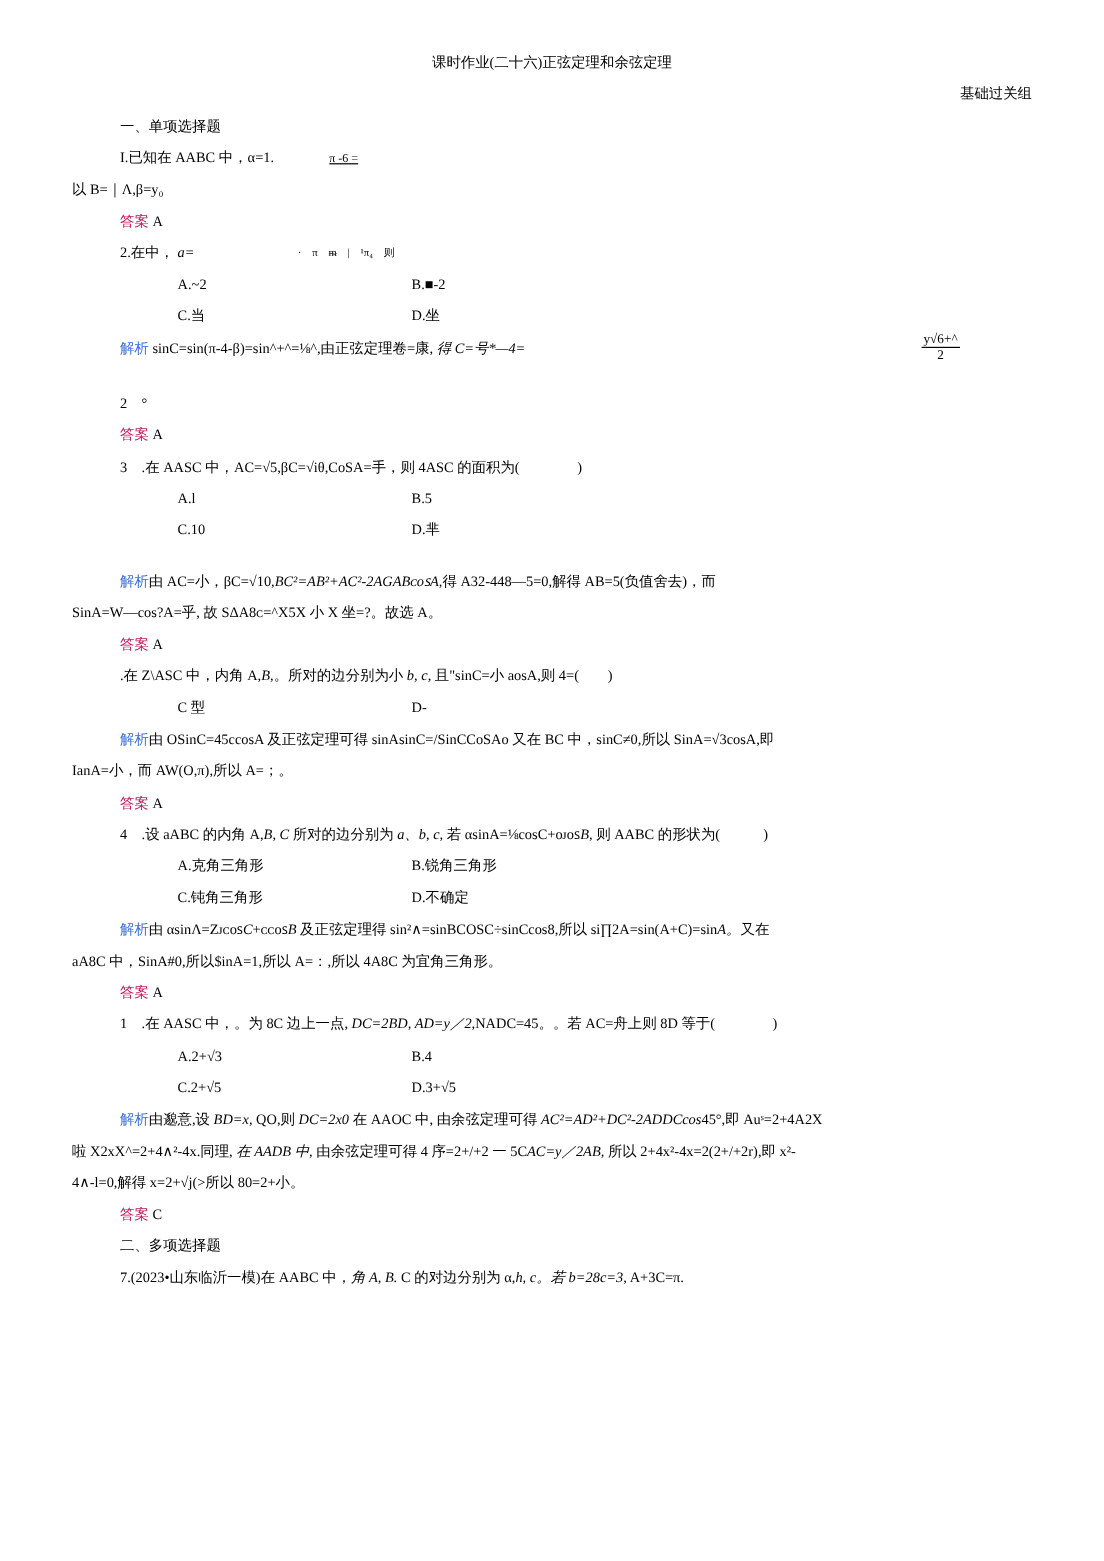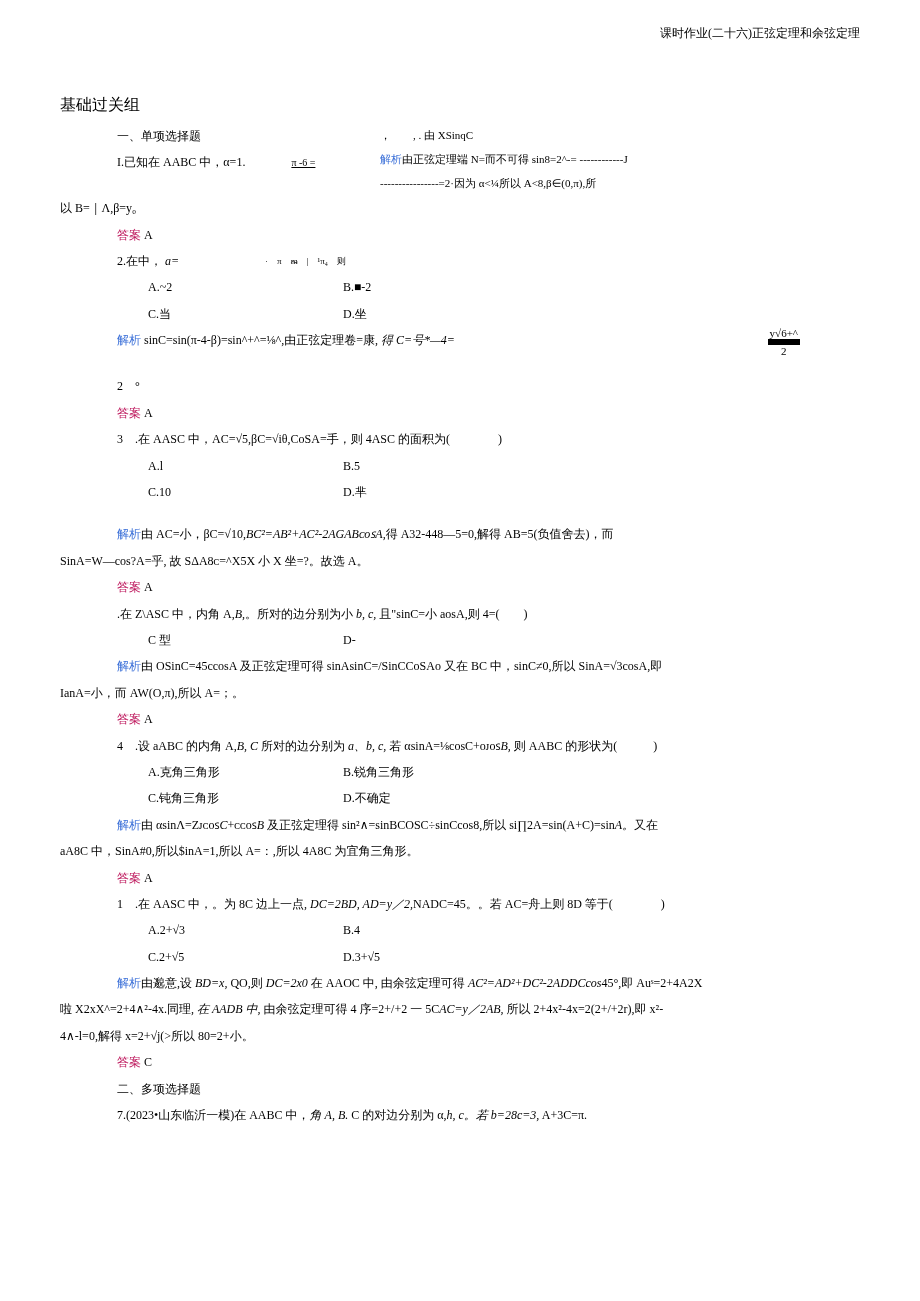--- a/index.html
+++ b/index.html
@@ -6,47 +6,47 @@
       font-family: "SimSun", "宋体", serif;
       font-size: 12px;
       line-height: 2.2;
       color: #000;
       background: #fff;
       width: 800px;
       margin: 20px auto;
       padding: 0 40px;
     }
     .title {
+      text-align: center;
+      font-size: 12px;
+      margin-top: 19px;
+    }
+    .subtitle {
       text-align: right;
       font-size: 12px;
     }
-    .subtitle {
-      text-align: left;
-      font-size: 16px;
-      margin-top: 41px;
-    }
-    .indent1 { margin-left: 57px; }
+    .indent1 { margin-left: 40px; }
     .no-indent { margin-left: 0; }
     .blue { color: #3a6fd8; }
     .red { color: #be185d; }
     .opt-row {
       margin-left: 88px;
       display: flex;
       gap: 15px;
     }
     .opt-a { width: 180px; }
     .opt-b { }
     .frac {
       display: inline-block;
       text-align: center;
       vertical-align: middle;
       font-size: 11px;
       line-height: 1.1;
     }
-    .frac .num { display: block; border-bottom: 6px solid #000000; padding: 0 2px; }
+    .frac .num { display: block; border-bottom: 1px solid #000000; padding: 0 2px; }
     .frac .den { display: block; padding: 0 2px; }
     .right-frac {
       float: right;
       margin-right: 60px;
     }
     .italic { font-style: italic; }
     .small { font-size: 10px; text-decoration: underline; }
     .q1-block {
       display: flex;
       align-items: flex-start;
@@ -63,27 +63,20 @@
 <p class="subtitle">基础过关组</p>
 
 <div class="q1-block">
   <div class="q1-left">
     <p class="indent1">一、单项选择题</p>
     <p class="indent1">
       <span>I.已知在 AABC 中，α=1.</span>
       <span style="display:inline-block;width:40px"></span>
       <span class="small">π -6 =</span>
     </p>
-  </div>
-  <div class="q1-right">
-    <p>，　　, . 由 XSinqC</p>
-    <p>
-      <span class="blue">解析</span><span>由正弦定理端 N=而不可得 sin8=2^-= ------------J</span>
-    </p>
-    <p>----------------=2·因为 α&lt;¼所以 A&lt;8,β∈(0,π),所</p>
   </div>
 </div>
 <p class="no-indent">以 B=｜Λ,β=y₀</p>
 <p class="indent1"><span class="red">答案</span> <span>A</span></p>
 
 <p class="indent1">
   <span>2.在中，</span>
   <span class="italic">a=</span>
   <span style="display:inline-block;width:80px"></span>
   <span class="mini">·　π　ᵯ　|　¹π₄　则</span>

